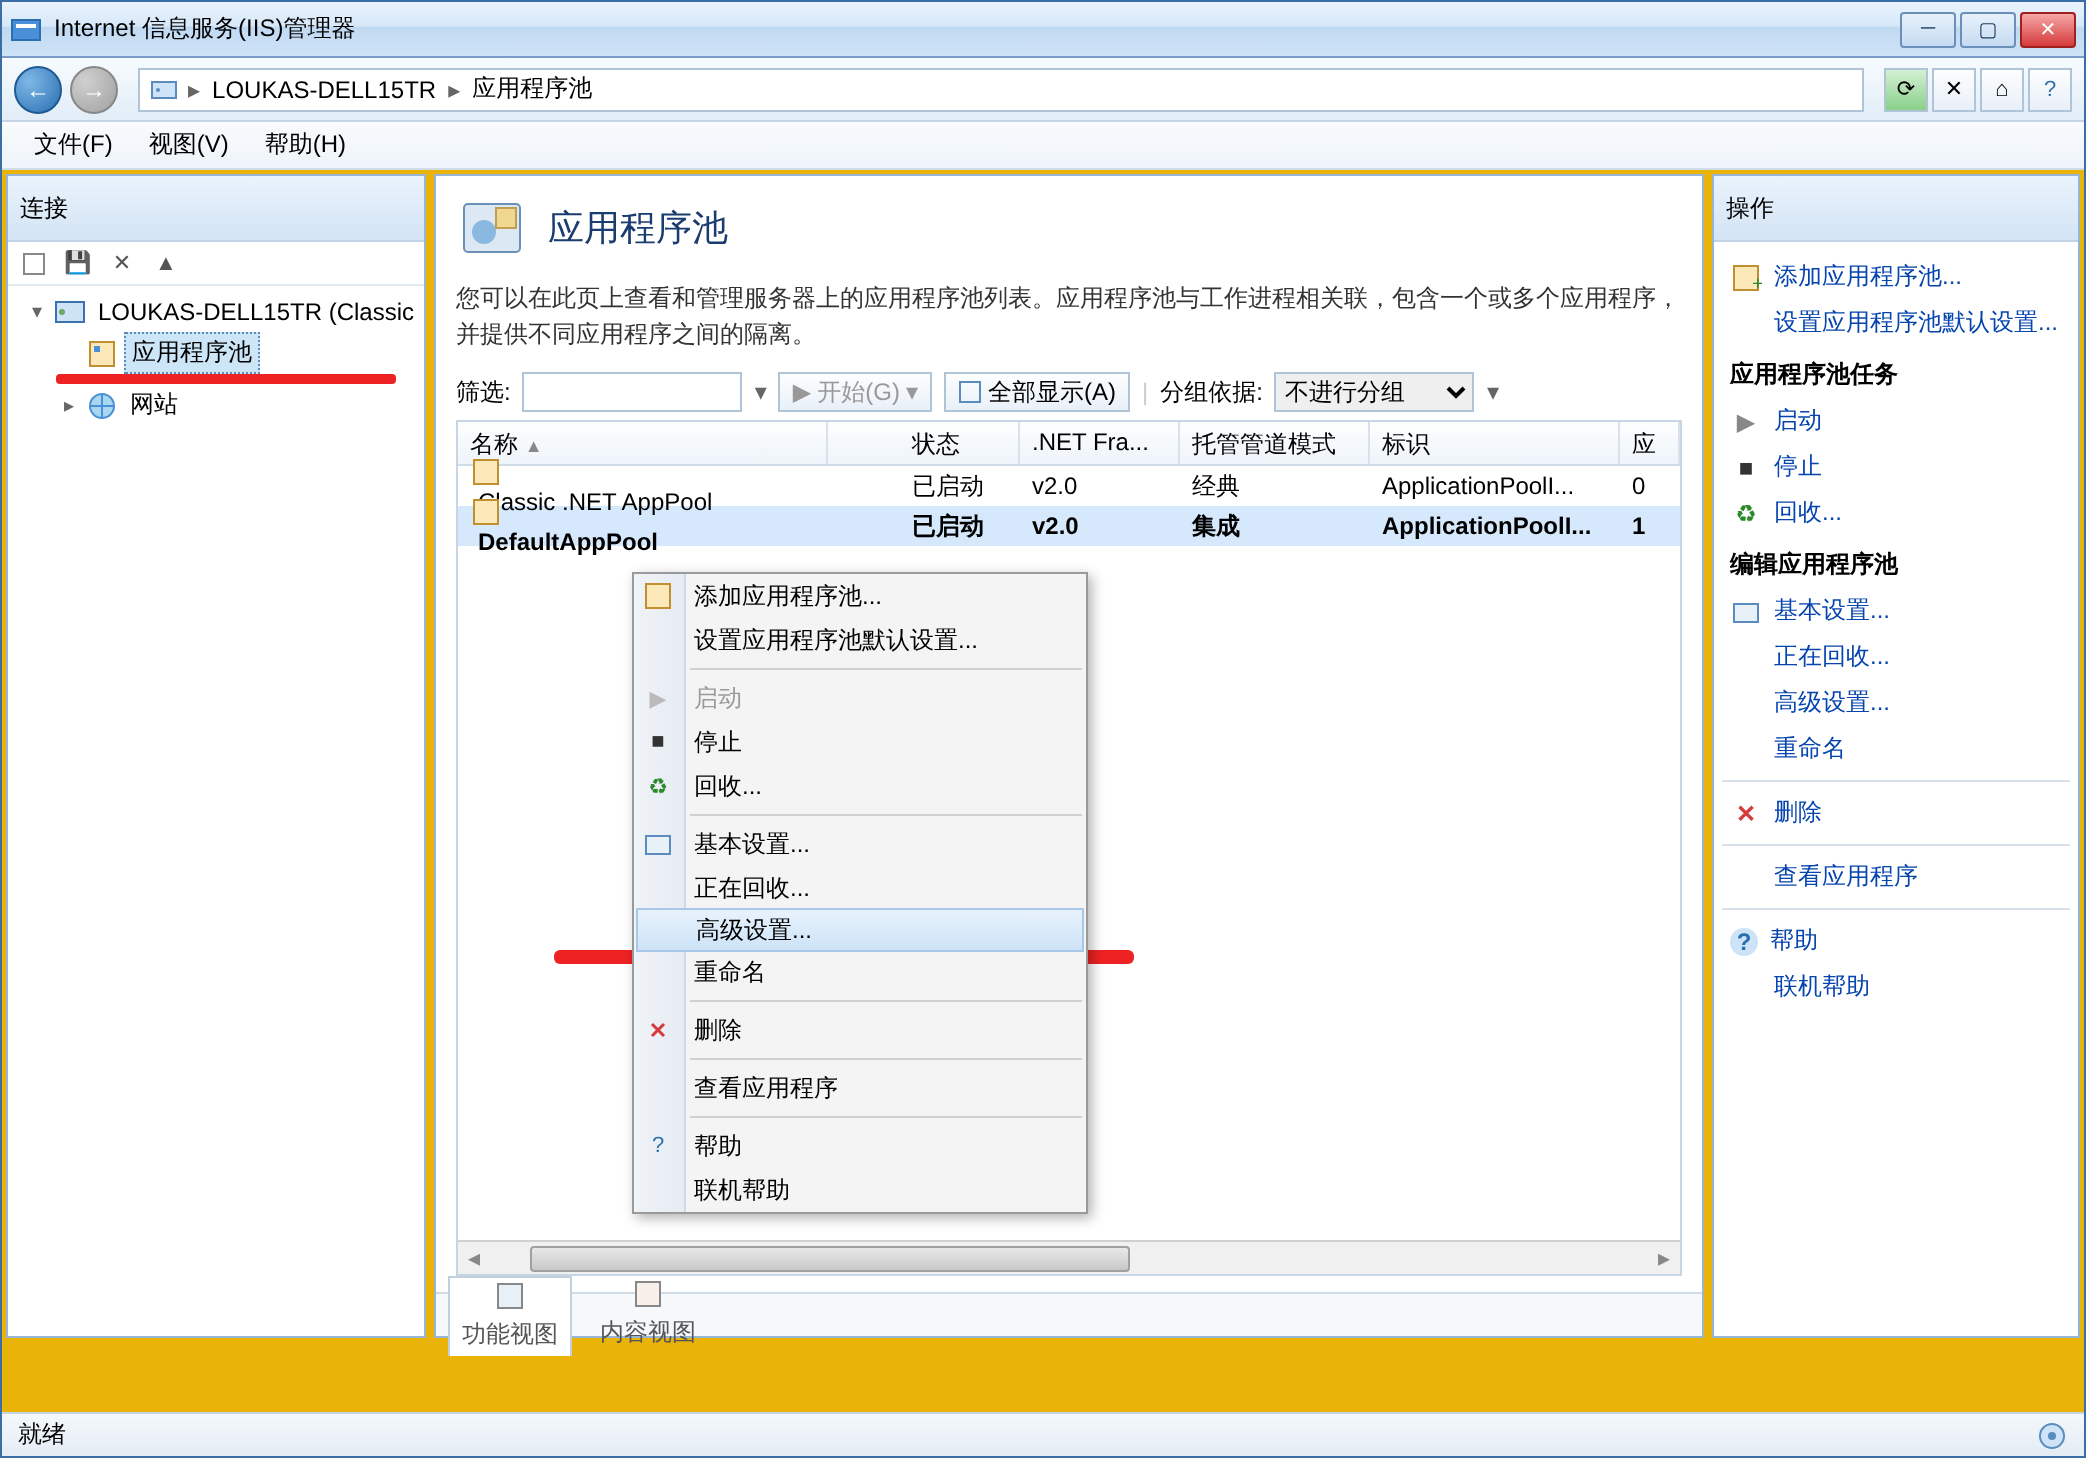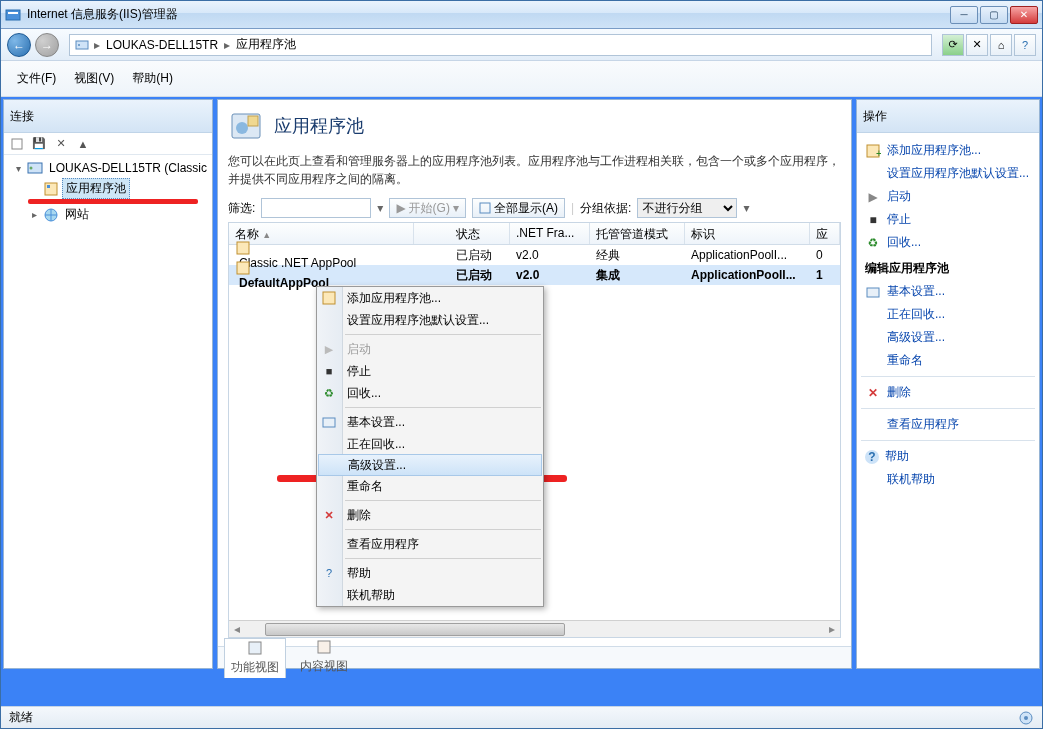--- a/index.html
+++ b/index.html
@@ -1,33 +1,33 @@
 <!DOCTYPE html>
 <html><head>
 <meta charset="utf-8">
 <style>
 * { box-sizing: border-box; margin: 0; padding: 0; font-family: "Microsoft YaHei", "Segoe UI", Tahoma, sans-serif; }
 body { background: #fff; font-size: 12px; color: #000; }
-.window { width: 1043px; height: 729px; border: 1px solid #3b6ea5; position: relative; background: #3b82f6; display: flex; flex-direction: column; }
+.window { width: 1043px; height: 729px; border: 1px solid #3b6ea5; position: relative; background: #eab308; display: flex; flex-direction: column; }
 .titlebar { height: 28px; background: linear-gradient(to bottom, #eaf3fd 0%, #d7e8f9 45%, #c0d9f2 46%, #cfe3f7 100%); display: flex; align-items: center; padding: 0 4px; border-bottom: 1px solid #7a9cc6; }
 .titlebar-icon { width: 16px; height: 16px; margin-right: 6px; }
 .titlebar-text { flex: 1; font-size: 12px; color: #000; }
 .winbtns { display: flex; gap: 2px; }
 .winbtn { width: 28px; height: 18px; border: 1px solid #6b8fb8; border-radius: 2px; background: linear-gradient(to bottom,#e8f1fb,#c5dbf2); display: flex; align-items: center; justify-content: center; font-size: 10px; color:#1a3a5a; cursor:pointer;}
 .winbtn.close { background: linear-gradient(to bottom,#f7a6a6,#d43b3b); color:#fff; border-color:#a02020;}
 .navbar { height: 32px; background: linear-gradient(to bottom,#f7fbff,#e2edf8); border-bottom: 1px solid #c6d5e6; display: flex; align-items: center; padding: 0 6px; gap:4px;}
 .navbtn-circle { width:24px; height:24px; border-radius:50%; background: radial-gradient(circle at 30% 30%, #7fb8e8, #2a6fb0); display:flex; align-items:center; justify-content:center; color:#fff; font-size:12px; cursor:pointer; border:1px solid #1e5a94;}
 .navbtn-circle.disabled { background: radial-gradient(circle at 30% 30%, #d0d0d0, #a0a0a0); border-color:#888;}
 .breadcrumb { flex:1; height:22px; background:#fff; border:1px solid #b0c4d8; display:flex; align-items:center; padding:0 4px; gap:4px; margin: 0 6px;}
 .bc-icon { width:16px; height:16px;}
 .bc-sep { color:#666;}
 .bc-item { cursor:pointer; padding: 2px 2px;}
 .nav-right-btns { display:flex; gap:2px;}
 .nav-rb { width:22px; height:22px; border:1px solid #b0c4d8; background:linear-gradient(to bottom,#fdfefe,#e8f0f8); display:flex; align-items:center; justify-content:center; cursor:pointer; font-size:11px;}
-.menubar { height:36px; background:linear-gradient(to bottom,#f9fbfd,#eef4fa); border-bottom:1px solid #d0dce8; display:flex; align-items:center; padding:0 8px; gap:2px;}
+.menubar { height:24px; background:linear-gradient(to bottom,#f9fbfd,#eef4fa); border-bottom:1px solid #d0dce8; display:flex; align-items:center; padding:0 8px; gap:2px;}
 .menuitem { padding:2px 8px; cursor:pointer;}
 .body-row { flex:1; display:flex; min-height:0;}
 .panel { border:1px solid #96b4d4; margin:2px; background:#fff; display:flex; flex-direction:column;}
 .panel-left { width:210px;}
 .panel-center { flex:1;}
 .panel-right { width:200px;}
 .panel-header { height:22px; background:linear-gradient(to bottom,#eaf3fc,#d3e4f5); border-bottom:1px solid #c0d4e8; display:flex; align-items:center; padding:16px 6px; font-size:12px;}
 .panel-toolbar { height:22px; border-bottom:1px solid #e0e8f0; display:flex; align-items:center; padding:0 4px; gap:4px;}
 .tb-btn { width:18px; height:18px; display:flex; align-items:center; justify-content:center; font-size:11px; color:#555; cursor:pointer;}
 .tree { padding:4px 2px; flex:1; overflow:auto;}
@@ -287,20 +287,21 @@
                 <rect x="2" y="2" width="12" height="12" fill="#fce8b8" stroke="#c09030"></rect>
                 <text x="11" y="14" font-size="10" fill="#2a8a2a">+</text>
               </svg>
             </span>
           <span class="action-link">添加应用程序池...</span>
         </div>
         <div class="action-item">
           <span class="action-icon"></span>
           <span class="action-link">设置应用程序池默认设置...</span>
         </div>
+        <div class="action-group">应用程序池任务</div>
         <div class="action-item">
           <span class="action-icon" style="color:#888;">▶</span>
           <span class="action-link">启动</span>
         </div>
         <div class="action-item">
           <span class="action-icon" style="color:#333;">■</span>
           <span class="action-link">停止</span>
         </div>
         <div class="action-item">
           <span class="action-icon" style="color:#2a8a2a;">♻</span>

